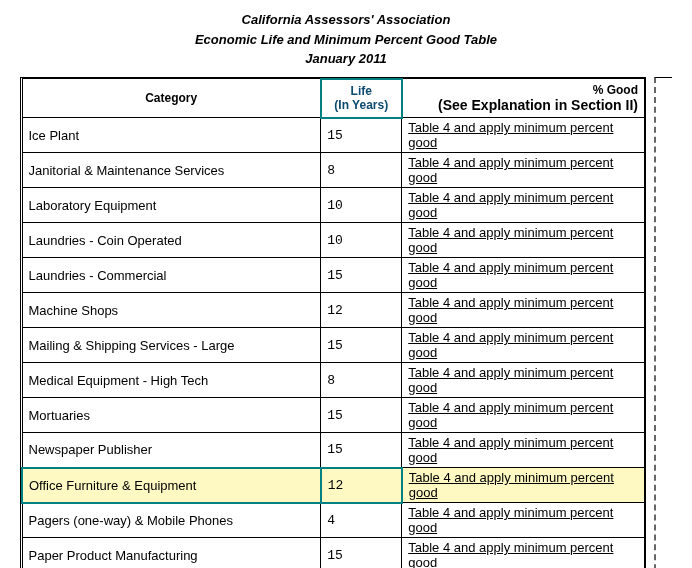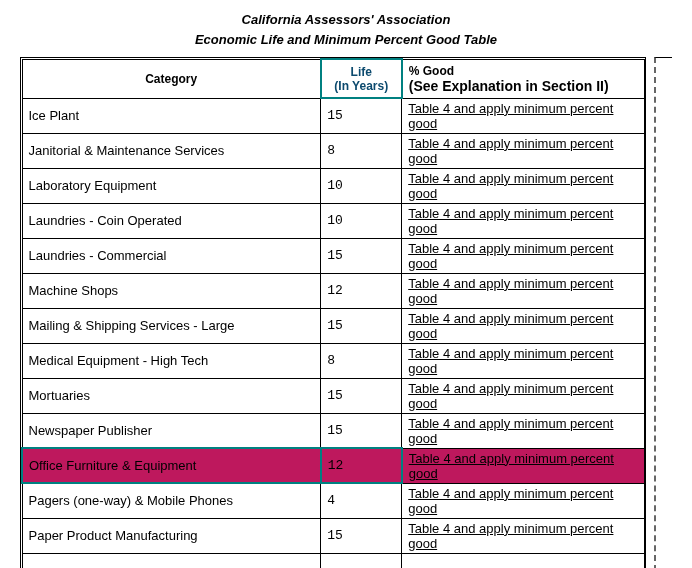--- a/index.html
+++ b/index.html
@@ -45,41 +45,41 @@
       width: 48%;
       text-align: center;
     }
     thead tr th.life-header {
       width: 13%;
       border: 2px solid #008080;
       color: #0c4a6e;
     }
     thead tr th.good-header {
       width: 39%;
-      text-align: left;
+      text-align: right;
     }
     tbody tr td {
       border: 1px solid #000;
       padding: 2px 6px;
       font-size: 13px;
       vertical-align: middle;
     }
     tbody tr td.category-cell {
       text-align: left;
     }
     tbody tr td.life-cell {
       text-align: left;
       font-family: Liberation Mono, monospace;
     }
     tbody tr td.good-cell {
       text-align: left;
       text-decoration: underline;
     }
     tbody tr.highlighted {
-      background: #be185d;
+      background: #fef9c3;
     }
     tbody tr.highlighted td.life-cell {
       border: 2px solid #008080;
     }
     tbody tr.highlighted td.category-cell {
       border: 2px solid #008080;
       border-right: 1px solid #000;
     }
     .footer {
       display: flex;
@@ -89,20 +89,21 @@
       font-weight: bold;
     }
   </style>
 </head>
 <body>
 
 <div class="page-container">
   <div class="header">
     <p>California Assessors' Association</p>
     <p>Economic Life and Minimum Percent Good Table</p>
+    <p>January 2011</p>
   </div>
 
   <div style="display:flex; width:100%;gap:8px;">
     <div style="flex:1; border:1px solid #000;">
       <table>
         <thead>
           <tr>
             <th class="category-header">Category</th>
             <th class="life-header">
               <span>Life</span><br>

